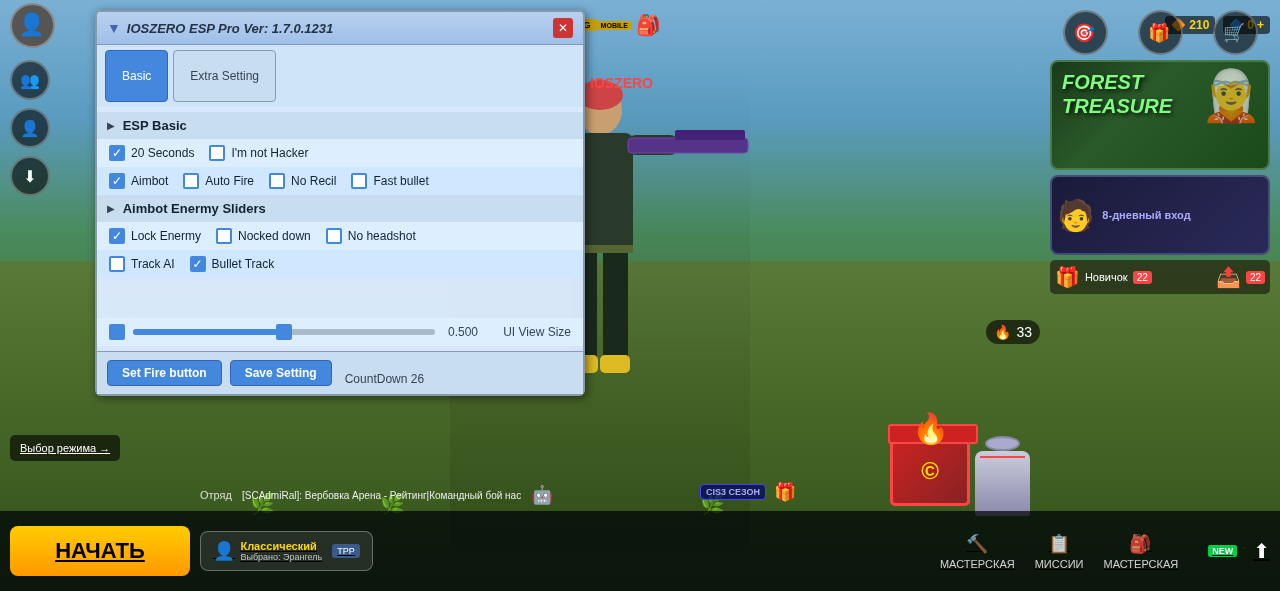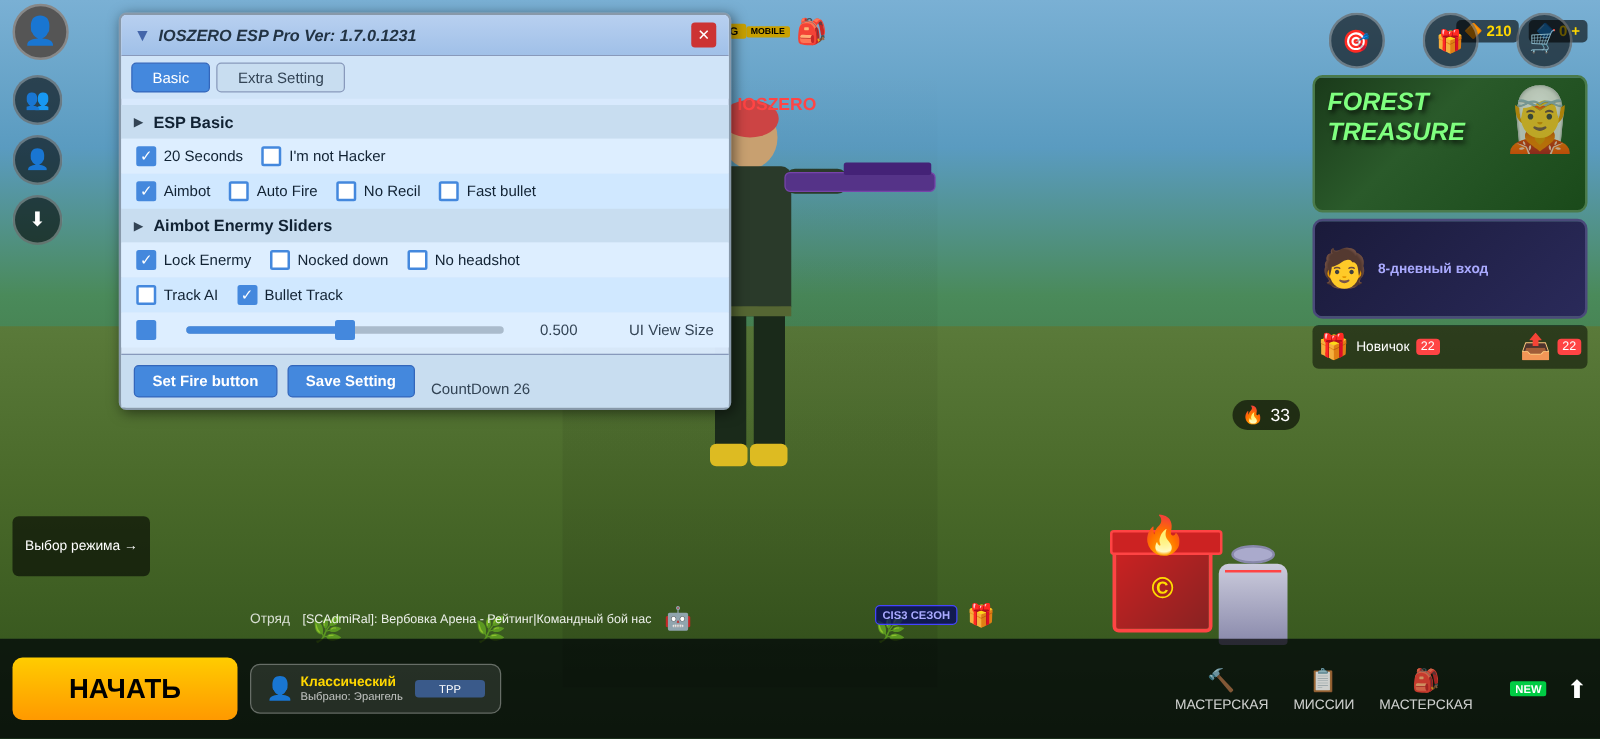--- a/index.html
+++ b/index.html
@@ -223,20 +223,21 @@
       bottom: 0;
       left: 0;
       right: 0;
       height: 80px;
       background: rgba(0,0,0,0.7);
       display: flex;
       align-items: center;
       padding: 0 10px;
       z-index: 10;
       gap: 10px;
+      text-decoration: underline;
     }
 
     .start-btn {
       background: linear-gradient(180deg, #ffcc00 0%, #ff9900 100%);
       color: #000;
       font-size: 22px;
       font-weight: bold;
       padding: 12px 30px;
       border-radius: 8px;
       border: none;
@@ -310,27 +311,28 @@
       z-index: 10;
     }
 
     
     .squad-indicator {
       position: absolute;
       bottom: 130px;
       left: 10px;
       background: rgba(0,0,0,0.6);
       border-radius: 5px;
-      padding: 18px 10px;
+      padding: 7px 10px;
       color: white;
       font-size: 11px;
       z-index: 10;
       display: flex;
       align-items: center;
       gap: 5px;
+      text-decoration: underline;
     }
 
     
     .ioszero-label {
       position: absolute;
       top: 75px;
       left: 590px;
       color: #ff4444;
       font-size: 14px;
       font-weight: bold;
@@ -410,21 +412,21 @@
     }
 
     .esp-tabs {
       display: flex;
       gap: 5px;
       padding: 5px 8px;
       background: #d0e4f8;
     }
 
     .esp-tab {
-      padding: 4px 16px;
+      padding: 18px 16px;
       border-radius: 4px;
       font-size: 12px;
       cursor: pointer;
       border: 1px solid #8899bb;
     }
 
     .esp-tab.active {
       background: #4488dd;
       color: white;
       border-color: #3366bb;
@@ -500,21 +502,22 @@
     .option-label {
       color: #112233;
       font-size: 12px;
     }
 
     .slider-row {
       display: flex;
       align-items: center;
       padding: 6px 12px;
       background: #ddeeff;
-      gap: 24px;
+      gap: 8px;
+      margin-top: 40px;
     }
 
     .slider-track {
       flex: 1;
       height: 6px;
       background: #aabbcc;
       border-radius: 3px;
       position: relative;
     }
 
@@ -795,21 +798,21 @@
 
 <div class="bottom-hud">
   <button class="start-btn">НАЧАТЬ</button>
 
   <div class="mode-selector">
     <span style="font-size:18px">👤</span>
     <div>
       <div class="mode-name">Классический</div>
       <div style="color:rgba(255,255,255,0.7);font-size:9px">Выбрано: Эрангель</div>
     </div>
-    <div style="background:#3a5a8a;color:white;font-size:9px;padding:2px 19px;border-radius:3px;margin-left:5px">TPP</div>
+    <div style="background:#3a5a8a;color:white;font-size:9px;padding:2px 5px;border-radius:3px;margin-left:5px">TPP</div>
   </div>
 
   <div class="bottom-nav">
     <div class="bottom-nav-item">
       <span class="bottom-nav-icon">🔨</span>
       <span>МАСТЕРСКАЯ</span>
     </div>
     <div class="bottom-nav-item">
       <span class="bottom-nav-icon">📋</span>
       <span>МИССИИ</span>

